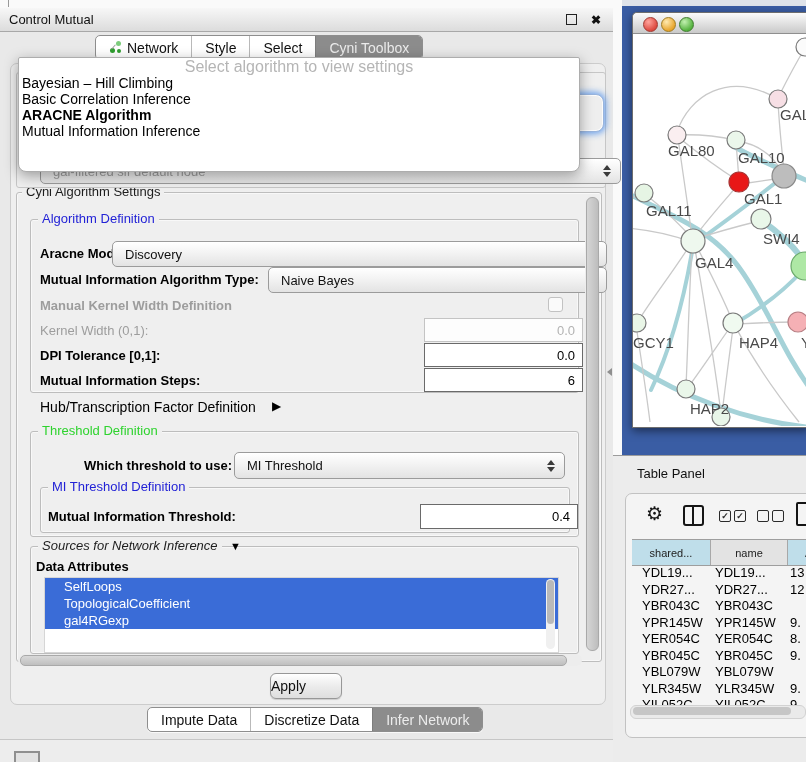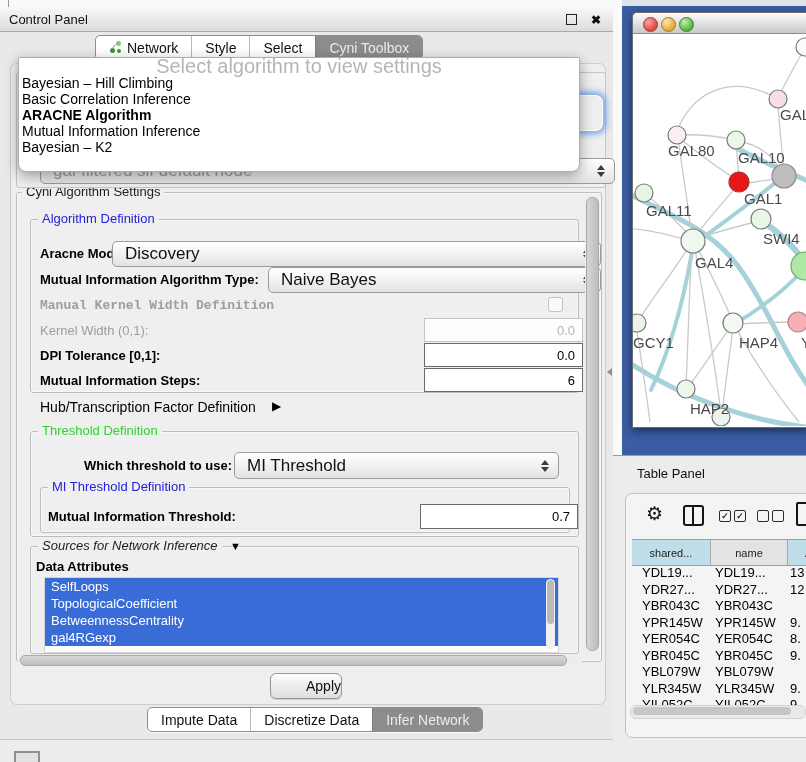--- a/index.html
+++ b/index.html
@@ -40,28 +40,28 @@
   .net-ic i{position:absolute;border-radius:50%;}
   .net-ic .l{position:absolute;background:#9a9a9a;}
 
   
   .bg-group{left:16px;top:72px;width:588px;height:114px;border:1px solid #c6c6c6;border-radius:3px;z-index:2;}
   .focus-combo{left:536px;top:94px;width:66px;height:36px;border-radius:8px;background:#eee;
     border:1px solid #98b4dd;box-shadow:0 0 6px 2px rgba(90,150,235,.85), inset 0 0 0 1px rgba(255,255,255,.8);z-index:3;}
   .combo{border:1px solid #9b9b9b;border-radius:5px;
     background:linear-gradient(#ffffff,#f3f3f3 45%,#e3e3e3);
     box-shadow:inset 0 1px 0 #fff;
-    display:flex;align-items:center;font-size:17px;color:#111;padding:0 20px 0 12px;}
+    display:flex;align-items:center;font-size:13px;color:#111;padding:0 26px 0 12px;}
   .combo.ghost{color:#9d9d9d;z-index:3;}
   .stepper{position:absolute;right:9px;top:50%;transform:translateY(-50%);display:flex;flex-direction:column;gap:2px;}
   .tri-u{width:0;height:0;border-left:4px solid transparent;border-right:4px solid transparent;border-bottom:5px solid #3b3b3b;}
   .tri-d{width:0;height:0;border-left:4px solid transparent;border-right:4px solid transparent;border-top:5px solid #3b3b3b;}
   .popup{left:18px;top:57px;width:560px;height:113px;background:#fff;border:1px solid #adadad;
     border-radius:2px 2px 8px 8px;box-shadow:0 4px 14px rgba(0,0,0,.35);z-index:10;}
-  .popup .prompt{height:17px;line-height:17px;text-align:center;color:#b5b5b5;font-size:20px;}
+  .popup .prompt{height:17px;line-height:17px;text-align:center;color:#b5b5b5;font-size:16px;}
   .popup .item{height:16px;line-height:16px;font-size:14px;color:#000;padding-left:3px;white-space:nowrap;}
   .popup .item.bold{font-weight:bold;}
 
   
   .gbox{border:1px solid #bdbdbd;border-radius:3px;box-shadow:inset 0 0 0 1px rgba(255,255,255,.55);}
   .gtitle{font-size:13px;background:#efefef;padding:0 4px;white-space:nowrap;line-height:14px;}
   .gtitle.plain{color:#1d1d1d;}
   .gtitle.blue{color:#2222d6;}
   .gtitle.green{color:#2ed32e;}
   .lbl{font-size:13px;color:#000;font-weight:bold;white-space:nowrap;}
@@ -69,33 +69,33 @@
   .lbl.plain{font-weight:normal;}
   .field{border:1px solid #6a6a6a;background:#fff;font-size:13px;color:#000;
     display:flex;align-items:center;justify-content:flex-end;padding:0 7px;}
   .field.dis{border-color:#c4c4c4;color:#b3b3b3;background:#fdfdfd;}
   .checkbox{width:13px;height:13px;border:1px solid #c2c2c2;border-radius:3px;background:#fafafa;}
   .tri-right{font-size:12px;color:#000;}
   .tri-down-g{font-size:11px;color:#000;}
 
   
   .attr-list{left:44px;top:577px;width:513px;height:74px;background:#fff;border:1px solid #d6d6d6;overflow:hidden;}
-  .attr-item{height:17px;line-height:17px;font-size:13px;color:#fff;background:#3a6cd7;padding-left:6px;}
+  .attr-item{height:17px;line-height:17px;font-size:13px;color:#fff;background:#3a6cd7;padding-left:19px;}
   .list-vscroll{left:546px;top:579px;width:9px;height:70px;background:#f0f0f0;border-radius:5px;}
   .list-vscroll .thumb{position:absolute;left:1px;top:1px;width:7px;height:44px;background:#b9b9b9;border-radius:4px;}
 
   
   .set-vscroll{left:585px;top:196px;width:13px;height:456px;background:#ededed;border-radius:7px;}
   .set-vscroll .thumb{position:absolute;left:1px;top:1px;width:11px;height:452px;background:linear-gradient(90deg,#d6d6d6,#bdbdbd);border:1px solid #a9a9a9;border-radius:6px;}
   .set-hscroll{left:18px;top:654px;width:564px;height:12px;background:#ededed;border-radius:6px;}
   .set-hscroll .thumb{position:absolute;left:2px;top:1px;width:545px;height:9px;background:linear-gradient(#d9d9d9,#bfbfbf);border:1px solid #a9a9a9;border-radius:5px;}
 
   .apply-btn{left:270px;top:673px;width:70px;height:24px;border:1px solid #979797;border-radius:6px;
     background:linear-gradient(#ffffff,#ececec 50%,#dedede);font-size:14px;color:#111;
-    display:flex;align-items:center;justify-content:flex-end;box-shadow:0 1px 1px rgba(0,0,0,.15);}
+    display:flex;align-items:center;justify-content:flex-start;box-shadow:0 1px 1px rgba(0,0,0,.15);}
 
   
   .gutter{left:613px;top:0;width:9px;height:455px;background:#fafafa;}
   .splitter-grip{left:607px;top:368px;width:0;height:0;border-top:4px solid transparent;border-bottom:4px solid transparent;border-right:5px solid #8f8f8f;}
   .desk-top{left:622px;top:0;width:184px;height:6px;background:#dfe3ea;}
   .desktop{left:622px;top:6px;width:184px;height:449px;background:#3a5da4;}
   .net-window{left:632px;top:12px;width:176px;height:414px;background:#fff;border:1px solid #6e6e6e;border-right:none;
     border-radius:5px 0 0 0;box-shadow:0 3px 10px rgba(0,0,0,.5);}
   .net-titlebar{position:absolute;left:0;top:0;width:100%;height:20px;border-radius:5px 0 0 0;
     background:linear-gradient(#fbfbfb,#c9c9c9);border-bottom:1px solid #8f8f8f;}
@@ -131,21 +131,21 @@
   .t-cell.c3{width:50px;padding-left:4px;box-sizing:border-box;}
   .tp-hscroll{position:absolute;left:4px;top:211px;width:174px;height:12px;background:#eaeaea;border-radius:6px;border:1px solid #d2d2d2;}
   .tp-hscroll .thumb{position:absolute;left:2px;top:1px;width:158px;height:8px;background:#c6c6c6;border-radius:4px;}
 </style>
 </head>
 <body>
 
 <div class="abs cp-tick"></div>
 
 <div class="abs cp-titlebar">
-  <span class="cp-title">Control Panel</span>
+  <span class="cp-title">Control Mutual</span>
   <span class="spacer"></span>
   <span class="float-icon"></span>
   <span class="close-icon">✖</span>
 </div>
 
 <div class="abs cp-body"></div>
 <div class="abs cp-inner"></div>
 
 <div class="abs seg top-tabs">
   <div class="segitem">
@@ -177,21 +177,20 @@
       <span class="tri-d"></span>
     </span>
 </div>
 
 <div class="abs popup">
   <div class="prompt">Select algorithm to view settings</div>
   <div class="item">Bayesian – Hill Climbing</div>
   <div class="item">Basic Correlation Inference</div>
   <div class="item bold">ARACNE Algorithm</div>
   <div class="item">Mutual Information Inference</div>
-  <div class="item">Bayesian – K2</div>
 </div>
 
 <div class="abs gbox" style="left:16px;top:192px;width:584px;height:468px;"></div>
 <span class="abs gtitle plain" style="left:22px;top:185px;">Cyni Algorithm Settings</span>
 
 <div class="abs gbox" style="left:30px;top:219px;width:547px;height:172px;"></div>
 <span class="abs gtitle blue" style="left:38px;top:212px;">Algorithm Definition</span>
 
 <span class="abs lbl" style="left:40px;top:246px;">Aracne Mode:</span>
 <div class="abs combo" style="left:112px;top:241px;width:455px;height:24px;">
@@ -204,21 +203,21 @@
 
 <span class="abs lbl" style="left:40px;top:272px;">Mutual Information Algorithm Type:</span>
 <div class="abs combo" style="left:268px;top:267px;width:299px;height:24px;">
   <span>Naive Bayes</span>
   <span class="stepper">
       <span class="tri-u"></span>
       <span class="tri-d"></span>
     </span>
 </div>
 
-<span class="abs lbl dis" style="left:40px;top:298px;font-family:Liberation Mono, monospace;">Manual Kernel Width Definition</span>
+<span class="abs lbl dis" style="left:40px;top:298px;">Manual Kernel Width Definition</span>
 <div class="abs checkbox" style="left:548px;top:297px;"></div>
 
 <span class="abs lbl dis plain" style="left:40px;top:323px;">Kernel Width (0,1):</span>
 <div class="abs field dis" style="left:424px;top:318px;width:143px;height:22px;">
   <span>0.0</span>
 </div>
 
 <span class="abs lbl" style="left:40px;top:348px;">DPI Tolerance [0,1]:</span>
 <div class="abs field" style="left:424px;top:343px;width:143px;height:22px;">
   <span>0.0</span>
@@ -241,32 +240,31 @@
   <span class="stepper">
       <span class="tri-u"></span>
       <span class="tri-d"></span>
     </span>
 </div>
 
 <div class="abs gbox" style="left:40px;top:487px;width:528px;height:44px;"></div>
 <span class="abs gtitle blue" style="left:48px;top:480px;">MI Threshold Definition</span>
 <span class="abs lbl" style="left:48px;top:509px;">Mutual Information Threshold:</span>
 <div class="abs field" style="left:420px;top:504px;width:142px;height:23px;">
-  <span>0.7</span>
+  <span>0.4</span>
 </div>
 
 <div class="abs gbox" style="left:30px;top:546px;width:547px;height:106px;"></div>
 <span class="abs gtitle plain" style="left:38px;top:539px;font-style:italic;">Sources for Network Inference</span>
 <span class="abs tri-down-g" style="left:230px;top:540px;">▼</span>
 <span class="abs lbl" style="left:36px;top:559px;">Data Attributes</span>
 
 <div class="abs attr-list">
   <div class="attr-item">SelfLoops</div>
   <div class="attr-item">TopologicalCoefficient</div>
-  <div class="attr-item">BetweennessCentrality</div>
   <div class="attr-item">gal4RGexp</div>
 </div>
 <div class="abs list-vscroll">
     <span class="thumb"></span>
   </div>
 
 <div class="abs set-vscroll">
     <span class="thumb"></span>
   </div>
 <div class="abs set-hscroll">

